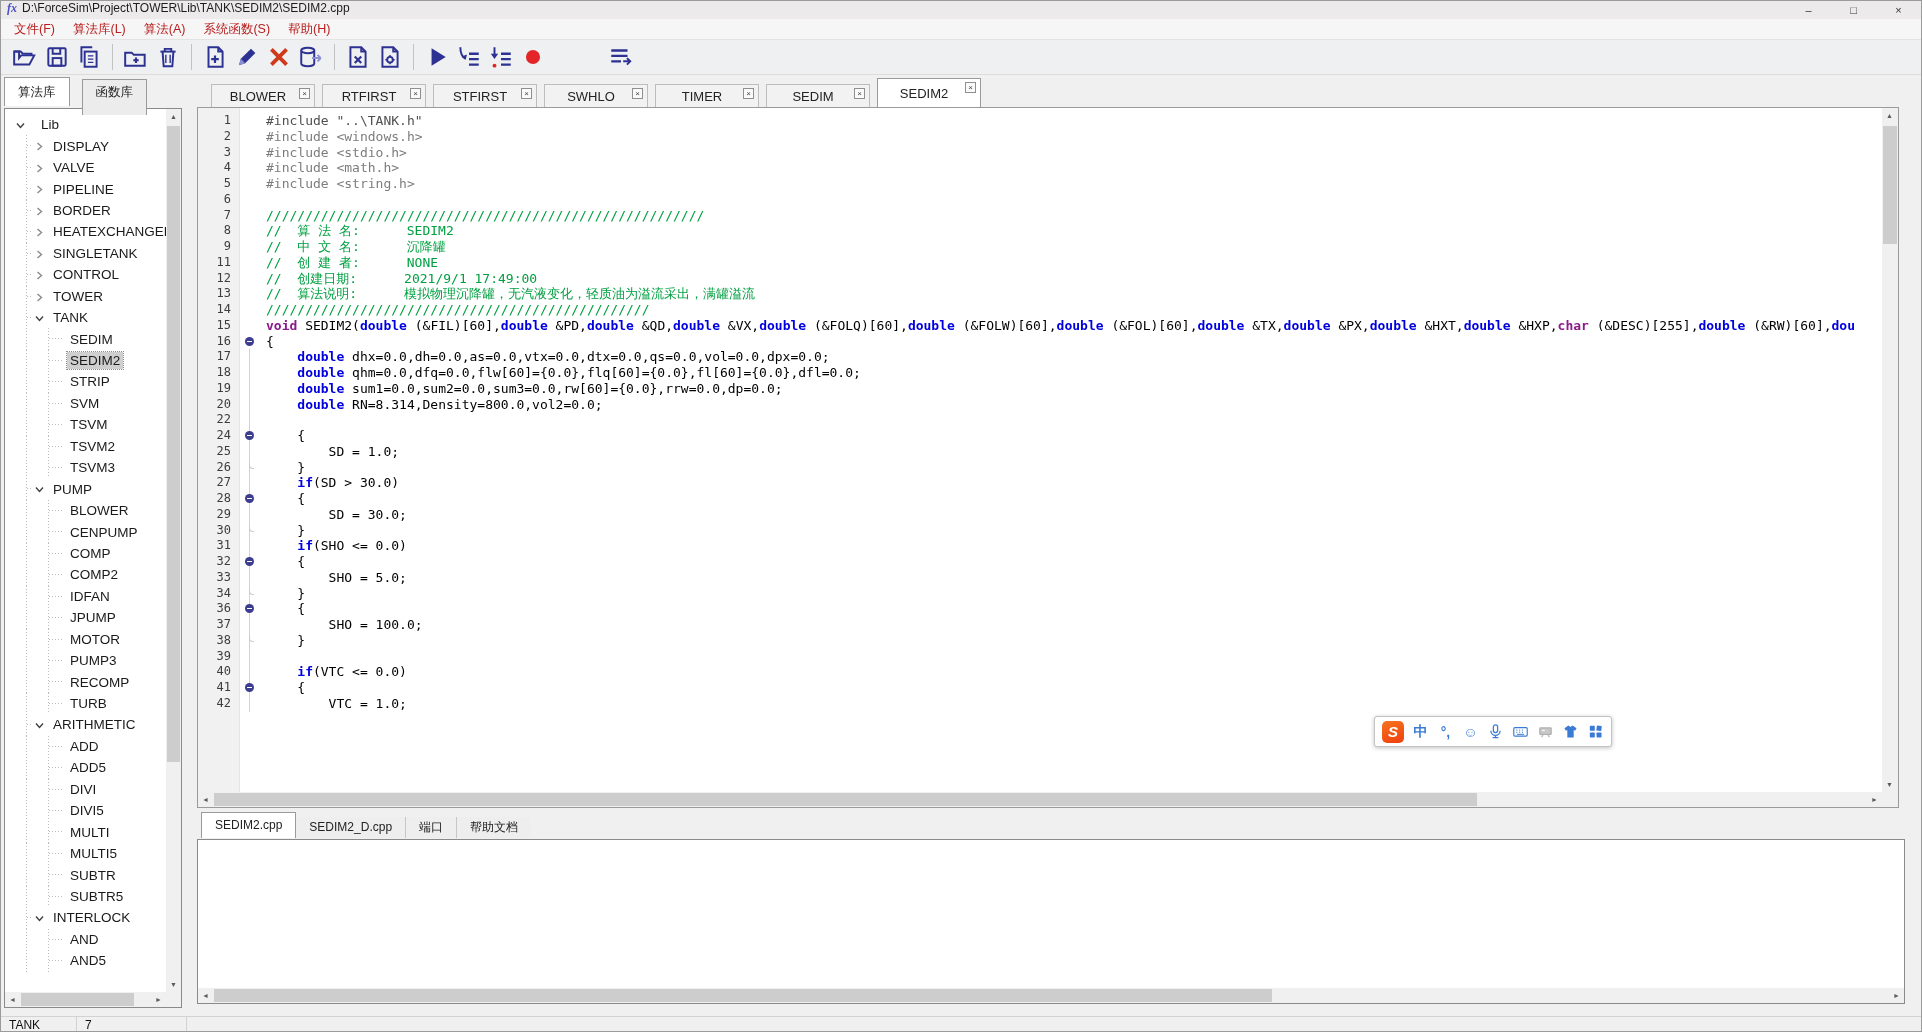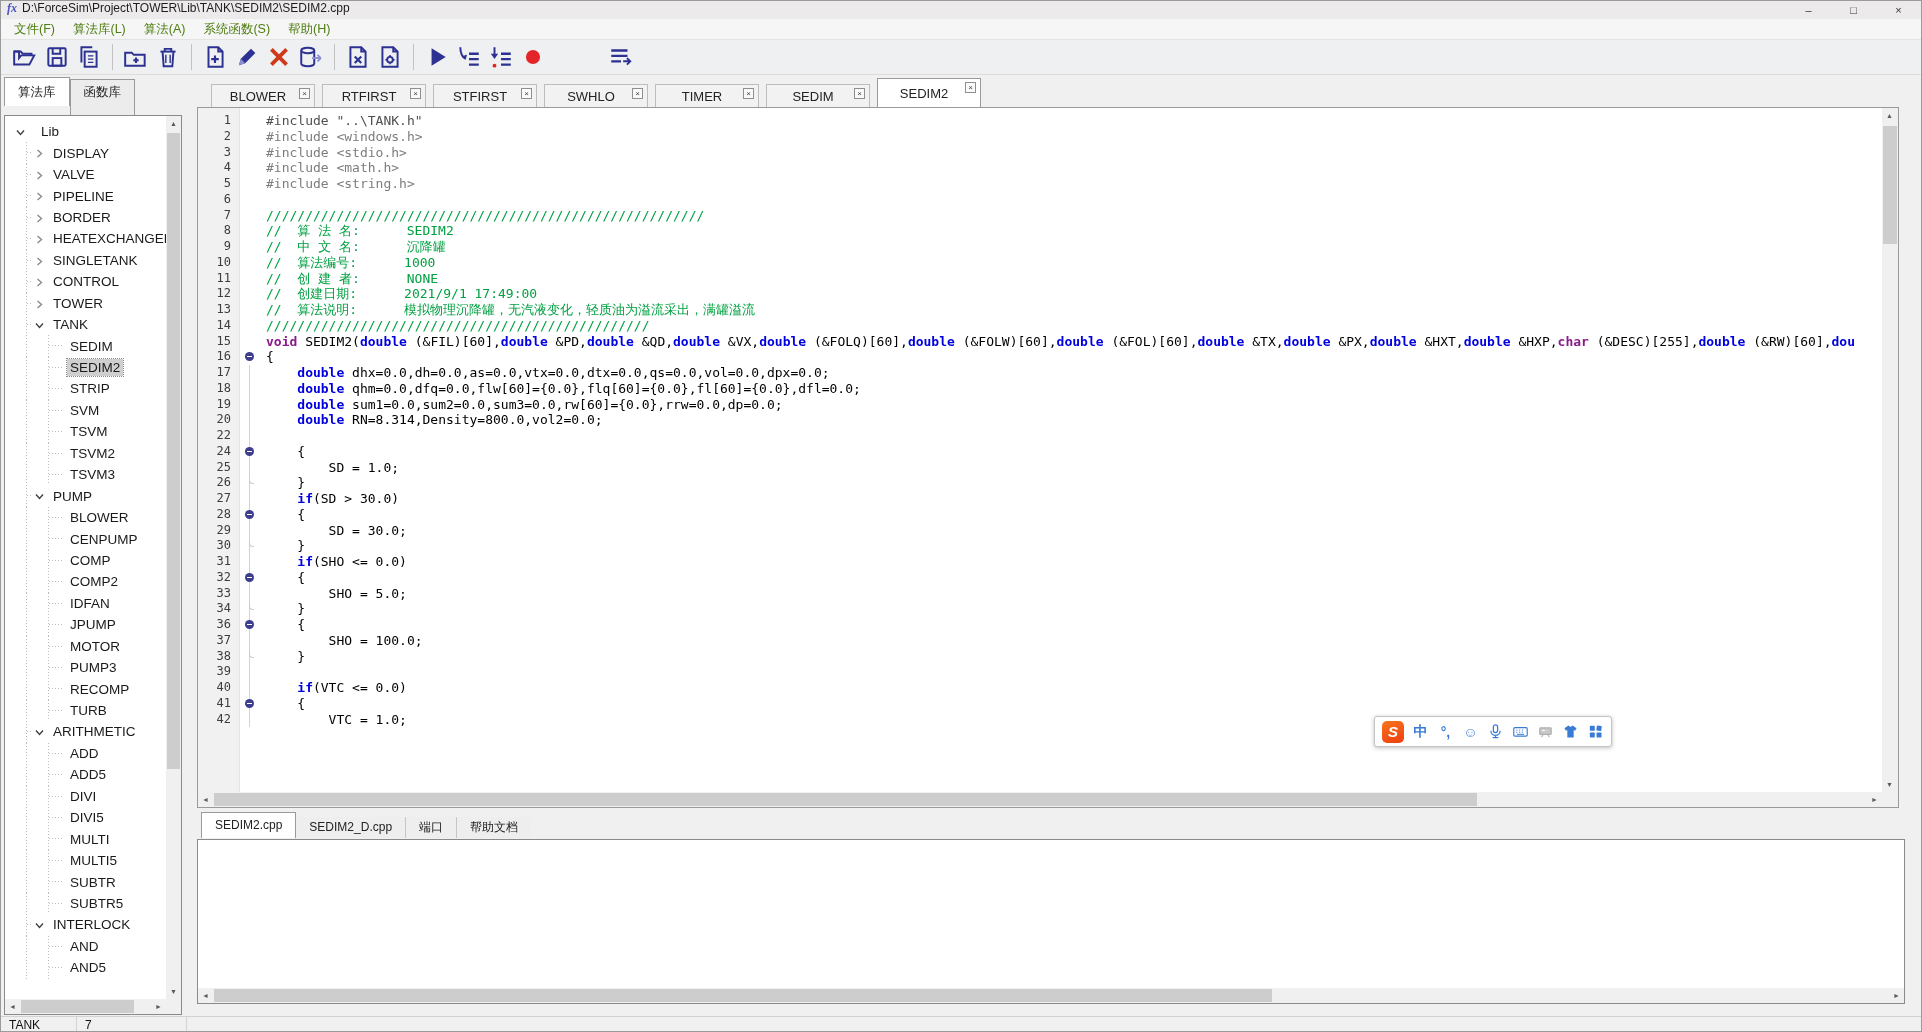--- a/index.html
+++ b/index.html
@@ -7,32 +7,32 @@
   .window{position:relative;width:1922px;height:1032px;background:#f0f0f0;
     font-family:"Liberation Sans",sans-serif;border:1px solid #9b9b9b;overflow:hidden;color:#111;}
   
   .titlebar{position:absolute;left:0;top:0;right:0;height:18px;background:#eceaea;display:flex;align-items:flex-start;}
   .app-icon{font-family:"Liberation Serif",serif;font-style:italic;font-weight:bold;color:#4a52c4;font-size:12px;margin:0 5px 0 6px;}
   .title-text{font-size:12px;color:#1c1c1c;white-space:nowrap;}
   .win-controls{margin-left:auto;display:flex;height:100%;}
   .win-btn{width:45px;height:100%;display:flex;align-items:center;justify-content:center;font-size:11px;color:#333;cursor:default;}
   
   .menubar{position:absolute;left:0;top:18px;right:0;height:21px;background:#f6f6f6;display:flex;align-items:center;padding-left:4px;border-bottom:1px solid #e3e3e3;}
-  .menu-item{font-size:12.5px;padding:0 9px;line-height:21px;color:#4d7c0f;}
+  .menu-item{font-size:12.5px;padding:0 9px;line-height:21px;color:#b91c1c;}
   
   .toolbar{position:absolute;left:0;top:39px;right:0;height:35px;background:#eef0f1;display:flex;align-items:center;padding-left:8px;border-bottom:1px solid #dcdcdc;}
   .tbtn{width:32px;height:30px;display:flex;align-items:center;justify-content:center;}
   .tbtn svg{width:26px;height:26px;}
   .tsep{width:1px;height:26px;background:#c2c2c2;margin:0 7px;}
   .tgap{width:56px;}
   
-  .side-tabs{position:absolute;left:3px;top:76px;height:28px;display:flex;z-index:3;}
+  .side-tabs{position:absolute;left:3px;top:76px;height:28px;display:flex;z-index:3;gap:12px;}
   .stab{height:36px;margin-top:2px;padding:0 13px;line-height:25px;font-size:12.5px;background:#ececec;border:1px solid #9a9a9a;border-bottom:none;color:#222;}
   .stab.active{background:#fff;height:29px;margin-top:0;line-height:28px;}
-  .side-panel{position:absolute;left:3px;top:114px;width:178px;height:900px;background:#fff;border:1px solid #8a8a8a;z-index:2;}
+  .side-panel{position:absolute;left:3px;top:107px;width:178px;height:900px;background:#fff;border:1px solid #8a8a8a;z-index:2;}
   .tree{position:absolute;left:0;top:0;right:15px;bottom:15px;overflow:hidden;padding-top:5px;}
   .trow{position:relative;height:21.45px;display:flex;align-items:center;font-size:13.5px;color:#1a1a1a;white-space:nowrap;}
   .trow .chev{position:absolute;width:11px;height:11px;top:5px;}
   .trow.d0 .chev{left:10px;} .trow.d1 .chev{left:29px;}
   .trow .tlabel{position:absolute;padding:1px 3px;}
   .trow.d0 .tlabel{left:33px;} .trow.d1 .tlabel{left:45px;} .trow.d2 .tlabel{left:62px;}
   .trow.sel .tlabel{background:#cfcfcf;outline:1px dotted #8a8a8a;}
   .trow.d1,.trow.d2{background:repeating-linear-gradient(to bottom,#bdbdbd 0 1px,transparent 1px 3px) 21px 0/1px 100% no-repeat;}
   .trow.d2{background:
     repeating-linear-gradient(to bottom,#bdbdbd 0 1px,transparent 1px 3px) 21px 0/1px 100% no-repeat,
@@ -443,21 +443,20 @@
     <div class="code-viewport" id="code">
         <div class="code-line"><span class="ln">1</span><span class="fold-cell"></span><span class="code-text"><span class="s-i1">#include "..\TANK.h"</span></span></div>
         <div class="code-line"><span class="ln">2</span><span class="fold-cell"></span><span class="code-text"><span class="s-i">#include &lt;windows.h&gt;</span></span></div>
         <div class="code-line"><span class="ln">3</span><span class="fold-cell"></span><span class="code-text"><span class="s-i">#include &lt;stdio.h&gt;</span></span></div>
         <div class="code-line"><span class="ln">4</span><span class="fold-cell"></span><span class="code-text"><span class="s-i">#include &lt;math.h&gt;</span></span></div>
         <div class="code-line"><span class="ln">5</span><span class="fold-cell"></span><span class="code-text"><span class="s-i">#include &lt;string.h&gt;</span></span></div>
         <div class="code-line"><span class="ln">6</span><span class="fold-cell"></span><span class="code-text"></span></div>
         <div class="code-line"><span class="ln">7</span><span class="fold-cell"></span><span class="code-text"><span class="s-c">////////////////////////////////////////////////////////</span></span></div>
         <div class="code-line"><span class="ln">8</span><span class="fold-cell"></span><span class="code-text"><span class="s-c">//  算 法 名:      SEDIM2</span></span></div>
         <div class="code-line"><span class="ln">9</span><span class="fold-cell"></span><span class="code-text"><span class="s-c">//  中 文 名:      沉降罐</span></span></div>
-        <div class="code-line"><span class="ln">10</span><span class="fold-cell"></span><span class="code-text"><span class="s-c">//  算法编号:      1000</span></span></div>
         <div class="code-line"><span class="ln">11</span><span class="fold-cell"></span><span class="code-text"><span class="s-c">//  创 建 者:      NONE</span></span></div>
         <div class="code-line"><span class="ln">12</span><span class="fold-cell"></span><span class="code-text"><span class="s-c">//  创建日期:      2021/9/1 17:49:00</span></span></div>
         <div class="code-line"><span class="ln">13</span><span class="fold-cell"></span><span class="code-text"><span class="s-c">//  算法说明:      模拟物理沉降罐，无汽液变化，轻质油为溢流采出，满罐溢流</span></span></div>
         <div class="code-line"><span class="ln">14</span><span class="fold-cell"></span><span class="code-text"><span class="s-c">/////////////////////////////////////////////////</span></span></div>
         <div class="code-line"><span class="ln">15</span><span class="fold-cell"></span><span class="code-text"><span class="s-t">void</span><span class="s-d"> SEDIM2(</span><span class="s-k">double</span><span class="s-d"> (&amp;FIL)[60],</span><span class="s-k">double</span><span class="s-d"> &amp;PD,</span><span class="s-k">double</span><span class="s-d"> &amp;QD,</span><span class="s-k">double</span><span class="s-d"> &amp;VX,</span><span class="s-k">double</span><span class="s-d"> (&amp;FOLQ)[60],</span><span class="s-k">double</span><span class="s-d"> (&amp;FOLW)[60],</span><span class="s-k">double</span><span class="s-d"> (&amp;FOL)[60],</span><span class="s-k">double</span><span class="s-d"> &amp;TX,</span><span class="s-k">double</span><span class="s-d"> &amp;PX,</span><span class="s-k">double</span><span class="s-d"> &amp;HXT,</span><span class="s-k">double</span><span class="s-d"> &amp;HXP,</span><span class="s-t">char</span><span class="s-d"> (&amp;DESC)[255],</span><span class="s-k">double</span><span class="s-d"> (&amp;RW)[60],</span><span class="s-k">dou</span></span></div>
         <div class="code-line"><span class="ln">16</span><span class="fold-cell"><span class="fold-dot"></span></span><span class="code-text"><span class="s-d">{</span></span></div>
         <div class="code-line"><span class="ln">17</span><span class="fold-cell g"></span><span class="code-text"><span class="s-d">    </span><span class="s-k">double</span><span class="s-d"> dhx=0.0,dh=0.0,as=0.0,vtx=0.0,dtx=0.0,qs=0.0,vol=0.0,dpx=0.0;</span></span></div>
         <div class="code-line"><span class="ln">18</span><span class="fold-cell g"></span><span class="code-text"><span class="s-d">    </span><span class="s-k">double</span><span class="s-d"> qhm=0.0,dfq=0.0,flw[60]={0.0},flq[60]={0.0},fl[60]={0.0},dfl=0.0;</span></span></div>
         <div class="code-line"><span class="ln">19</span><span class="fold-cell g"></span><span class="code-text"><span class="s-d">    </span><span class="s-k">double</span><span class="s-d"> sum1=0.0,sum2=0.0,sum3=0.0,rw[60]={0.0},rrw=0.0,dp=0.0;</span></span></div>
         <div class="code-line"><span class="ln">20</span><span class="fold-cell g"></span><span class="code-text"><span class="s-d">    </span><span class="s-k">double</span><span class="s-d"> RN=8.314,Density=800.0,vol2=0.0;</span></span></div>

